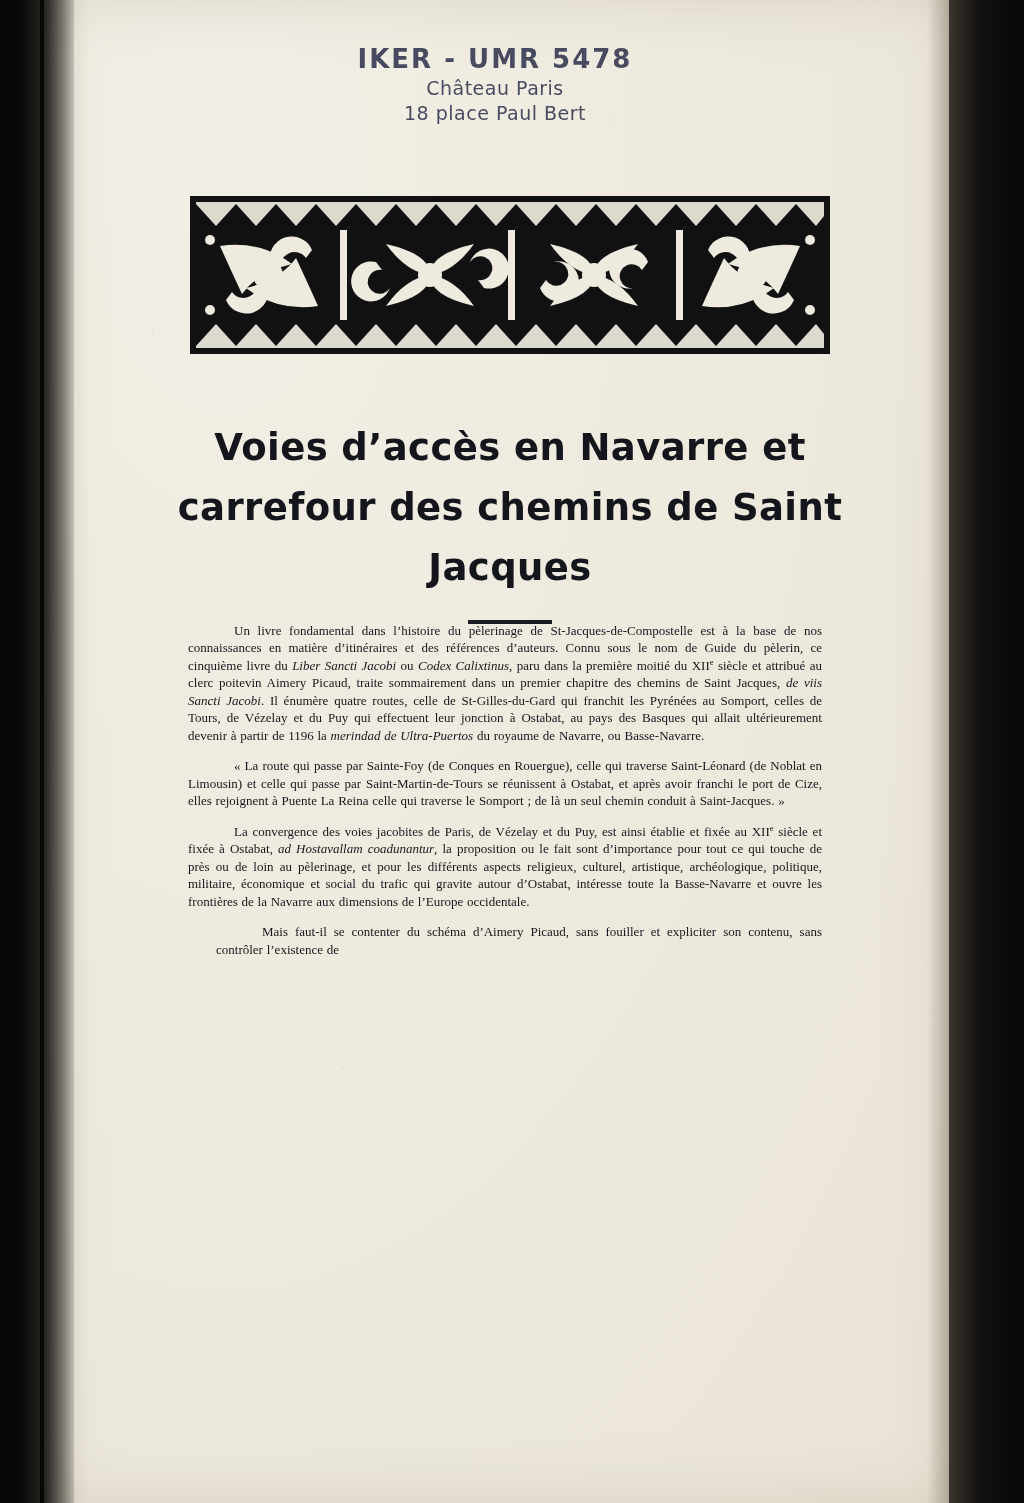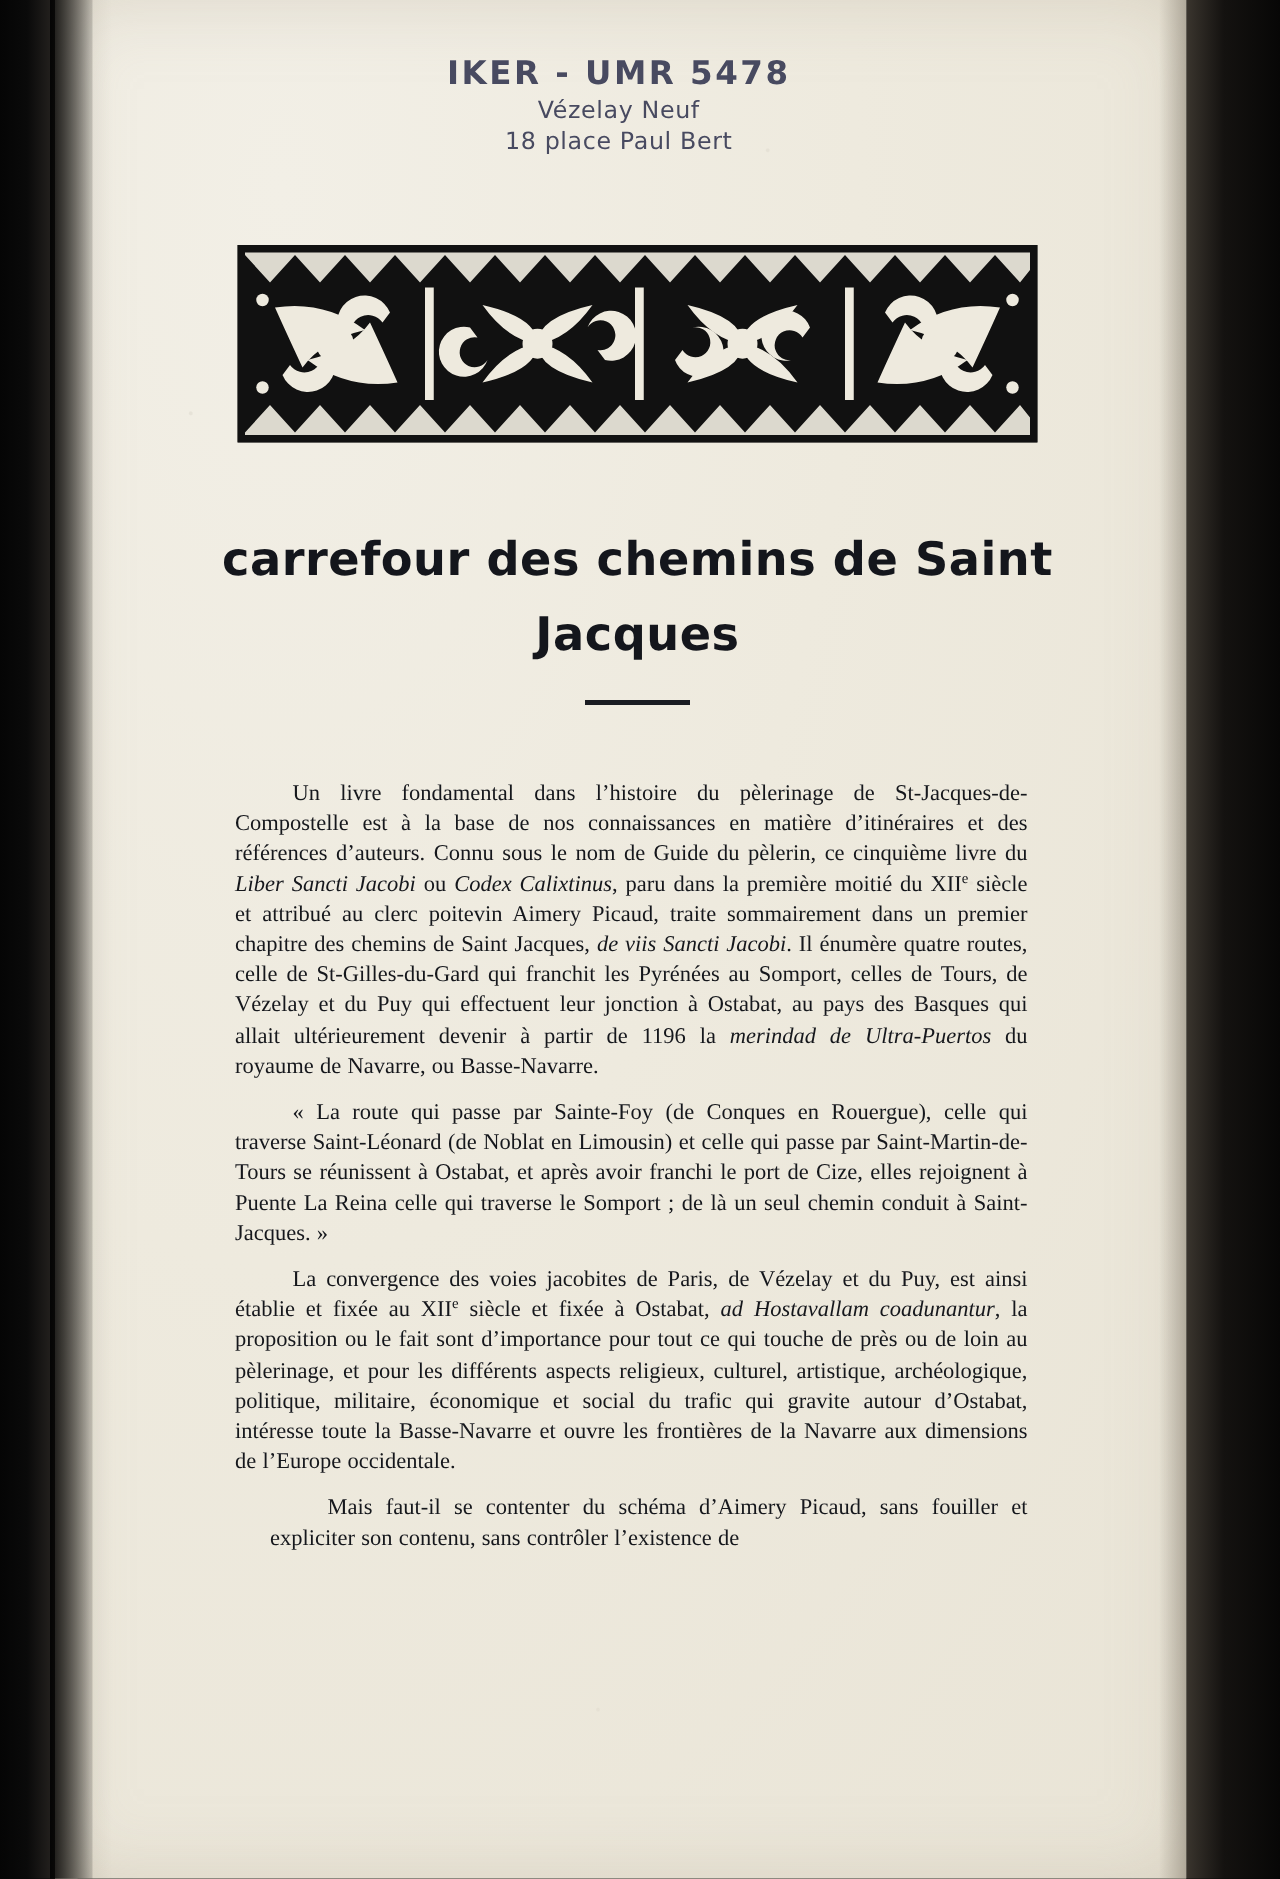--- a/index.html
+++ b/index.html
@@ -137,21 +137,21 @@
   }
 
   
   .body-text {
     position: absolute;
     left: 188px;
     top: 622px;
     width: 634px;
     color: #15171c;
     font-family: "Liberation Serif", serif;
-    font-size: 18px;
+    font-size: 13px;
     line-height: 1.345;
     text-align: justify;
   }
   .body-text p {
     margin: 0 0 13px 0;
     text-indent: 46px;
     word-spacing: 0.5px;
   }
   .body-text p:last-child { margin-bottom: 0; margin-left: 28px; }
   .body-text i { font-style: italic; }
@@ -172,21 +172,21 @@
   <div class="paper">
     <div class="paper-left-curl"></div>
     <div class="paper-right-edge"></div>
     <div class="speckle"></div>
   </div>
 
   <div class="gutter-edge"></div>
 
   <div class="stamp">
     <div class="stamp-line1">IKER - UMR 5478</div>
-    <div class="stamp-line">Vézelay Neuf</div>
+    <div class="stamp-line">Château Paris</div>
     <div class="stamp-line">18 place Paul Bert</div>
   </div>
 
   <div class="ornament">
     <svg width="640" height="158" viewBox="0 0 640 158" aria-hidden="true">
       <rect x="0" y="0" width="640" height="158" fill="#111111"></rect>
       <g fill="#eeeade">
 
         <path d="M6 8 L26 30 L46 8 L66 30 L86 8 L106 30 L126 8 L146 30 L166 8 L186 30 L206 8 L226 30 L246 8 L266 30 L286 8 L306 30 L326 8 L346 30 L366 8 L386 30 L406 8 L426 30 L446 8 L466 30 L486 8 L506 30 L526 8 L546 30 L566 8 L586 30 L606 8 L626 30 L634 20 L634 6 L6 6 Z" opacity="0.92"></path>
         <path d="M6 150 L26 128 L46 150 L66 128 L86 150 L106 128 L126 150 L146 128 L166 150 L186 128 L206 150 L226 128 L246 150 L266 128 L286 150 L306 128 L326 150 L346 128 L366 150 L386 128 L406 150 L426 128 L446 150 L466 128 L486 150 L506 128 L526 150 L546 128 L566 150 L586 128 L606 150 L626 128 L634 138 L634 152 L6 152 Z" opacity="0.92"></path>
@@ -219,20 +219,21 @@
 
         <circle cx="20" cy="44" r="5"></circle>
           <circle cx="20" cy="114" r="5"></circle>
         <circle cx="620" cy="44" r="5"></circle>
           <circle cx="620" cy="114" r="5"></circle>
       </g>
     </svg>
   </div>
 
   <div class="title-block">
+    <div class="title-line">Voies d’accès en Navarre et</div>
     <div class="title-line">carrefour des chemins de Saint Jacques</div>
     <div class="rule"></div>
   </div>
 
   <div class="body-text">
 
     <p><span>Un livre fondamental dans l’histoire du pèlerinage de St-Jacques-de-Compostelle est à la base de nos connaissances en matière d’itinéraires et des références d’auteurs. Connu sous le nom de Guide du pèlerin, ce cinquième livre du </span><i>Liber Sancti Jacobi</i><span> ou </span><i>Codex Calixtinus</i><span>, paru dans la première moitié du XII</span><sup>e</sup><span> siècle et attribué au clerc poitevin Aimery Picaud, traite sommairement dans un premier chapitre des chemins de Saint Jacques, </span><i>de viis Sancti Jacobi</i><span>. Il énumère quatre routes, celle de St-Gilles-du-Gard qui franchit les Pyrénées au Somport, celles de Tours, de Vézelay et du Puy qui effectuent leur jonction à Ostabat, au pays des Basques qui allait ultérieurement devenir à partir de 1196 la </span><i>merindad de Ultra-Puertos</i><span> du royaume de Navarre, ou Basse-Navarre.</span></p>
 
     <p>« La route qui passe par Sainte-Foy (de Conques en Rouergue), celle qui traverse Saint-Léonard (de Noblat en Limousin) et celle qui passe par Saint-Martin-de-Tours se réunissent à Ostabat, et après avoir franchi le port de Cize, elles rejoignent à Puente La Reina celle qui traverse le Somport ; de là un seul chemin conduit à Saint-Jacques. »</p>
 

